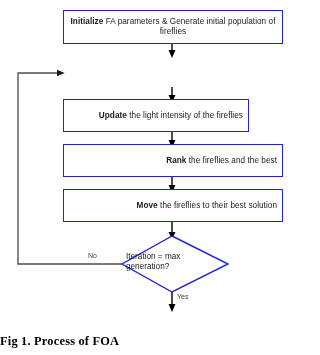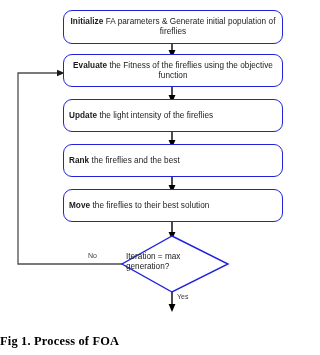--- a/index.html
+++ b/index.html
@@ -10,25 +10,25 @@
     overflow:hidden;
     position:relative;
   }
   #flow{
     position:absolute;left:0;top:0;width:291px;height:355px;
   }
   .node{
     position:absolute;
     box-sizing:border-box;
     border:1.6px solid var(--stroke,#2222dd);
-    border-radius:9px;
+    border-radius:0;
     background:#ffffff;
     display:flex;
     align-items:center;
-    justify-content:flex-start;
+    justify-content:flex-end;
     text-align:center;
     line-height:1.22;
     font-size:8.2px;
     color:#1a1a1a;
     letter-spacing:.05px;
     padding:0 5px;
   }
   .node .kw{font-weight:bold;}
   .node .txt{font-weight:normal;}
   .diamond-label{
@@ -86,27 +86,22 @@
 
     <path d="M122,264 L18,264 L18,73 L61,73" fill="none" stroke="#4d4d4d" stroke-width="1.3" marker-end="url(#ahg)"></path>
   </svg>
 
   <div class="node" style="left:63px;top:10px;width:220px;height:34px;">
     <span>
       <b class="kw">Initialize</b><span class="txt"> FA parameters &amp; Generate initial population of fireflies</span>
     </span>
   </div>
 
-  <div class="node" style="left:63px;top:54px;width:220px;height:33px;">
-    <span>
-      <b class="kw">Evaluate</b><span class="txt"> the Fitness of the fireflies using the objective function</span>
-    </span>
-  </div>
 
-  <div class="node" style="left:63px;top:99px;width:220px;height:33px;">
+  <div class="node" style="left:63px;top:99px;width:186px;height:33px;">
     <span>
       <b class="kw">Update</b><span class="txt"> the light intensity of the fireflies</span>
     </span>
   </div>
 
   <div class="node" style="left:63px;top:144px;width:220px;height:33px;">
     <span>
       <b class="kw">Rank</b><span class="txt">  the fireflies and the best</span>
     </span>
   </div>

